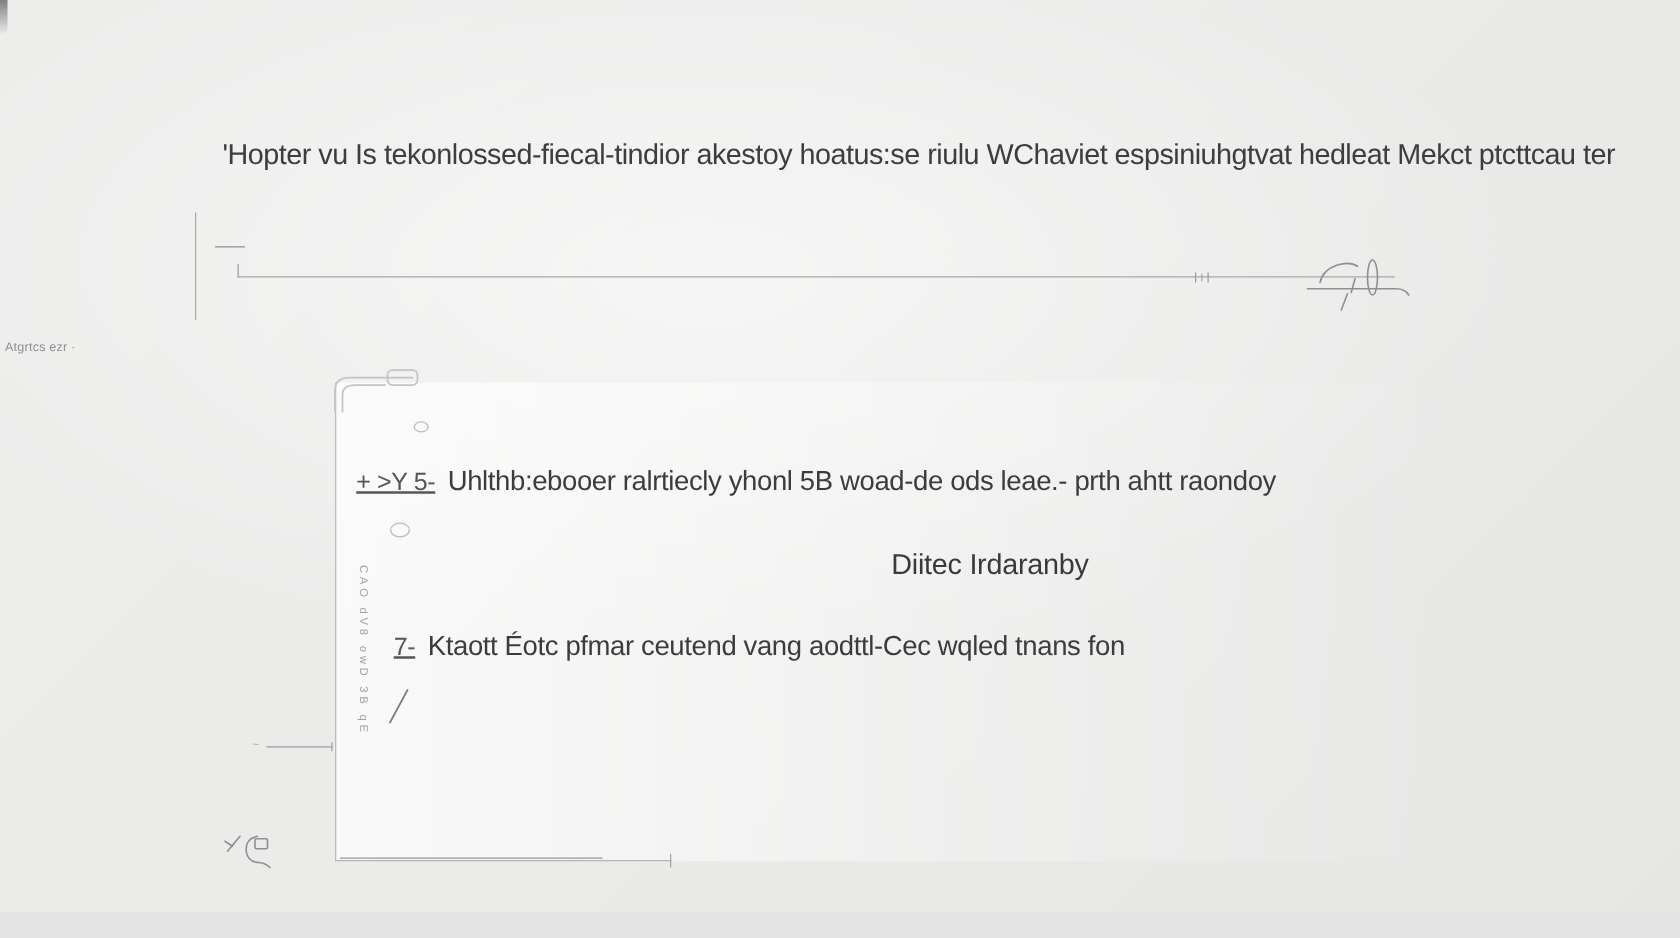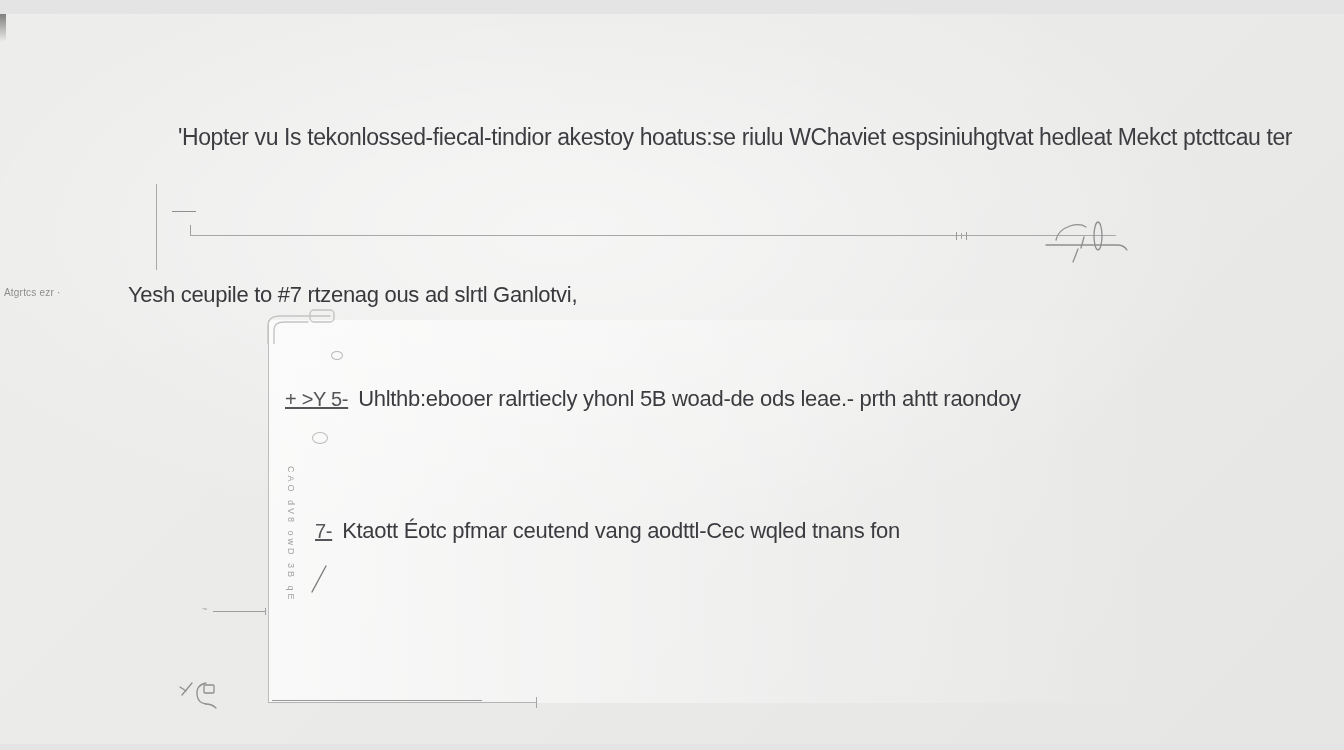--- a/index.html
+++ b/index.html
@@ -2,21 +2,20 @@
 <html><head>
 <meta charset="utf-8">
 <style>
   html,body{margin:0;padding:0;}
   body{background:#e4e4e4;font-family:"Liberation Sans", sans-serif;}
   #canvas{
     position:relative;width:1344px;height:730px;overflow:hidden;
     background:
       radial-gradient(900px 420px at 42% 30%, rgba(255,255,255,.55), rgba(255,255,255,0) 75%),
       linear-gradient(135deg,#ededec 0%,#eaeae9 55%,#e6e6e5 100%);
-    margin-top: 14px;
   }
   .abs{position:absolute;}
   .nowrap{white-space:nowrap;}
   .para{font-size:23px;letter-spacing:-0.4px;color:#3c3c41;}
   .note-main{font-size:22px;letter-spacing:-0.3px;color:#38383d;}
   .note-prefix{font-size:10px;letter-spacing:0.2px;color:#8d8d8d;}
   .item{font-size:22px;letter-spacing:-0.3px;color:#3b3b40;}
   .item .pfx{color:#55555a;margin-right:10px;font-size:20px;text-decoration:underline;}
   .heading{font-size:23px;letter-spacing:-0.2px;color:#39393e;}
   .hline{background:#a8a8a8;height:1px;}
@@ -65,39 +64,39 @@
     <svg width="100" height="55" viewBox="0 0 100 55" fill="none" stroke="#8f8f8f" stroke-width="1.3" stroke-linecap="round">
       <path d="M16,26 Q18,16 30,12 Q40,9 46,13"></path>
       <ellipse cx="58" cy="22" rx="4" ry="14"></ellipse>
       <path d="M6,31 L77,31 Q84,31 87,36"></path>
       <path d="M38,35 L33,48"></path>
       <path d="M44,23 L41,34"></path>
     </svg>
   </div>
 
   <div class="abs note-prefix nowrap" style="left:4px;top:273px;">Atgrtcs ezr ·</div>
-  <div class="abs note-main nowrap" style="left:128px;top:268px;">Yesh ceupile to #7 rtzenag ous ad slrtl Ganlotvi,</div>
 
   <div class="abs panel"></div>
 
   <div class="abs" style="left:252px;top:294px;">
     <svg width="110" height="36" viewBox="0 0 110 36" fill="none" stroke="#c4c4c4" stroke-width="1.4" stroke-linecap="round">
       <path d="M16,36 L16,18 Q16,8 28,8 L78,8"></path>
       <path d="M22,36 L22,22 Q22,14 32,14 L56,14"></path>
       <rect x="58" y="2" width="24" height="12" rx="4"></rect>
     </svg>
   </div>
 
   <div class="abs ellipse-mark" style="left:331px;top:337px;width:10px;height:7px;"></div>
   <div class="abs ellipse-mark" style="left:312px;top:418px;width:14px;height:10px;"></div>
 
   <div class="abs item nowrap" style="left:285px;top:372px;">
     <span class="pfx">+ &gt;Y 5-</span><span>Uhlthb:ebooer ralrtiecly yhonl 5B woad-de ods leae.- prth ahtt raondoy</span>
   </div>
 
+  <div class="abs heading nowrap" style="left:713px;top:438px;">Diitec Irdaranby</div>
 
   <div class="abs item nowrap" style="left:315px;top:504px;">
     <span class="pfx">7-</span><span>Ktaott Éotc pfmar ceutend vang aodttl-Cec wqled tnans fon</span>
   </div>
 
 
   <div class="abs side-vert" style="left:286px;top:452px;height:145px;">CAO dV8 owD 3B qE</div>
 
   <div class="abs" style="left:310px;top:550px;">
     <svg width="18" height="30" viewBox="0 0 18 30" stroke="#7d7d7d" stroke-width="1.4" stroke-linecap="round">

